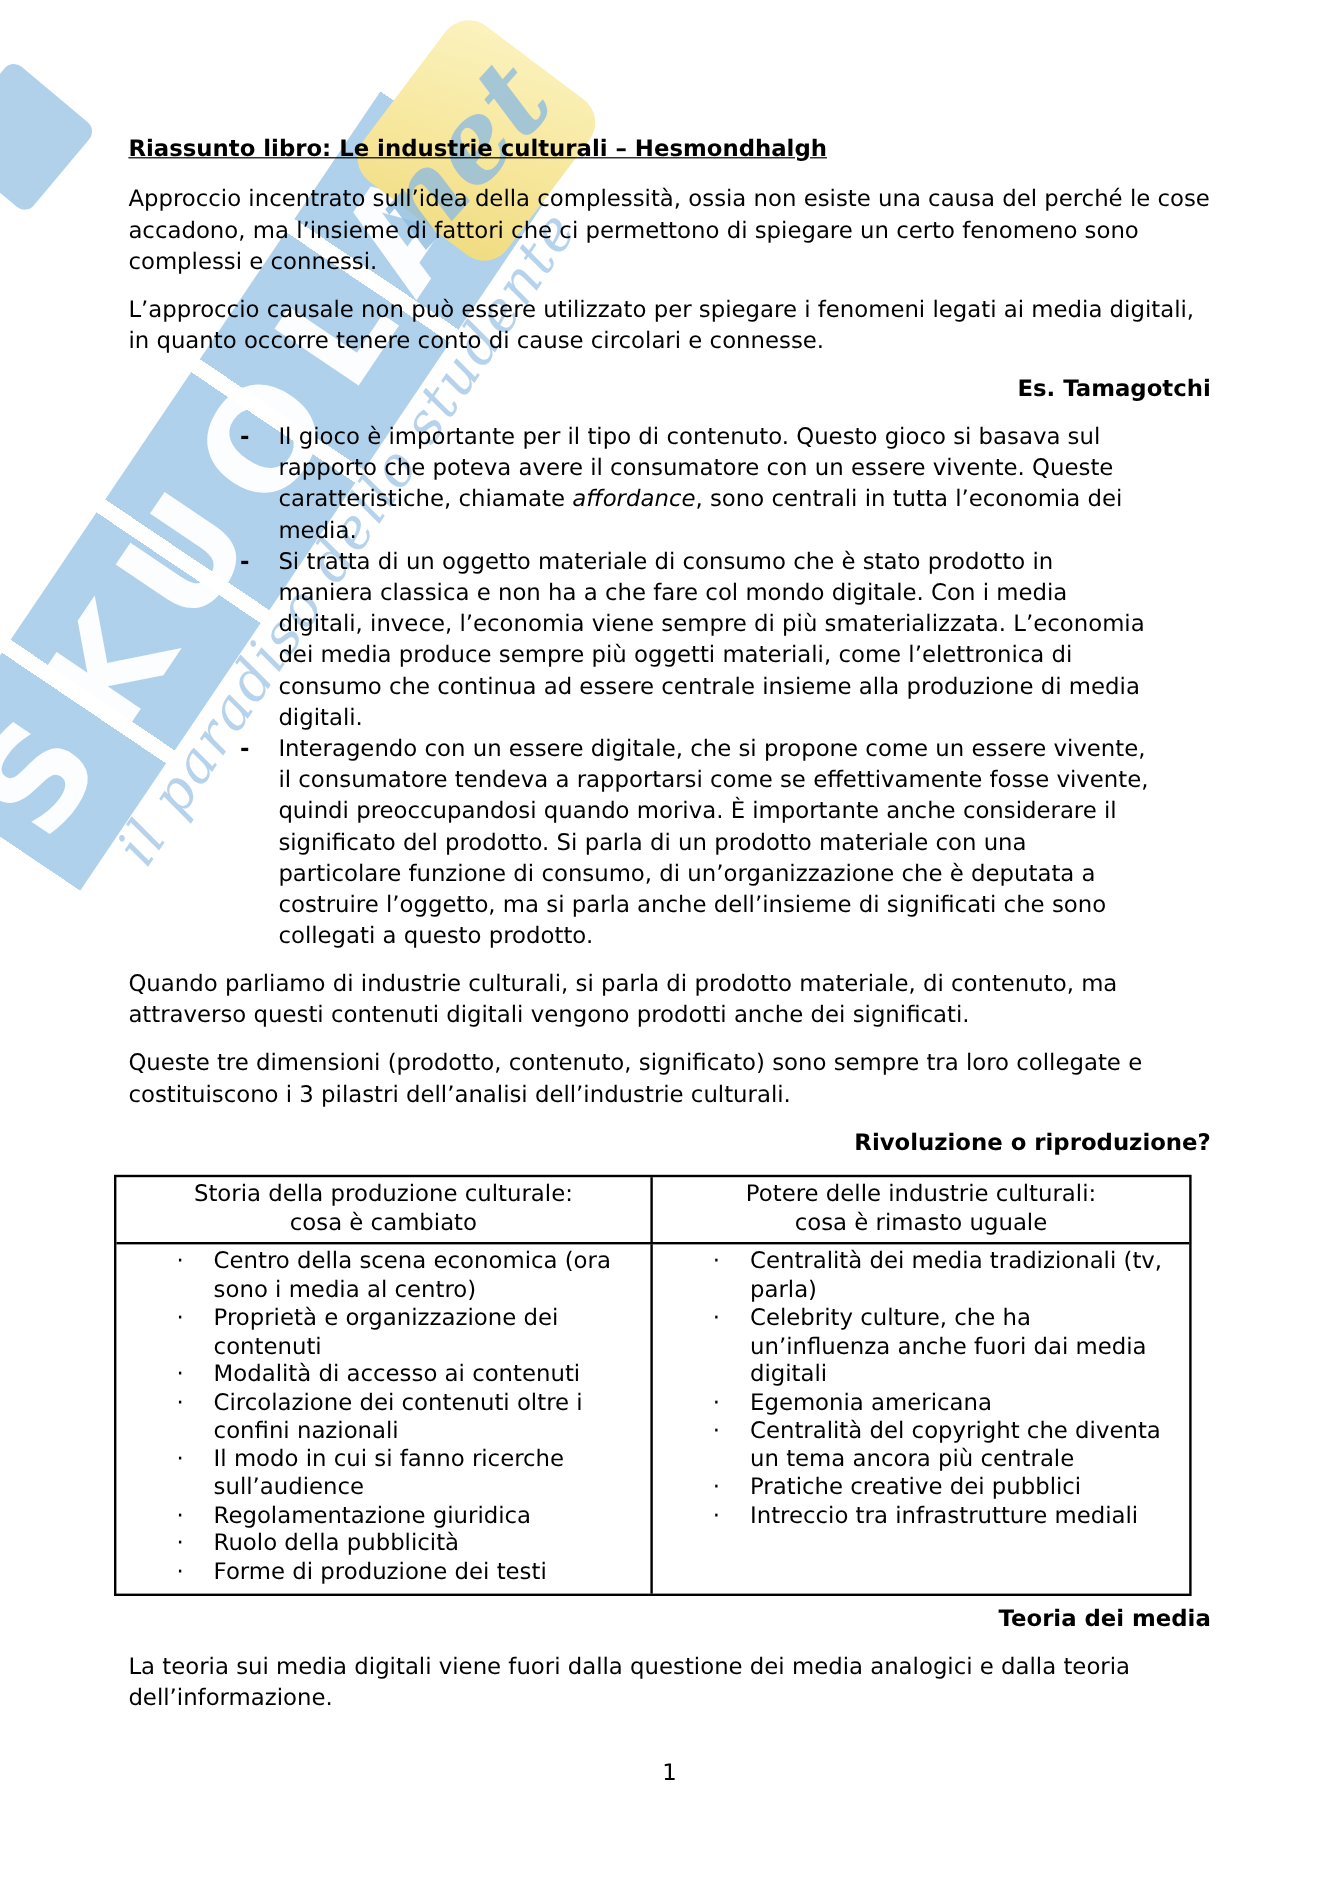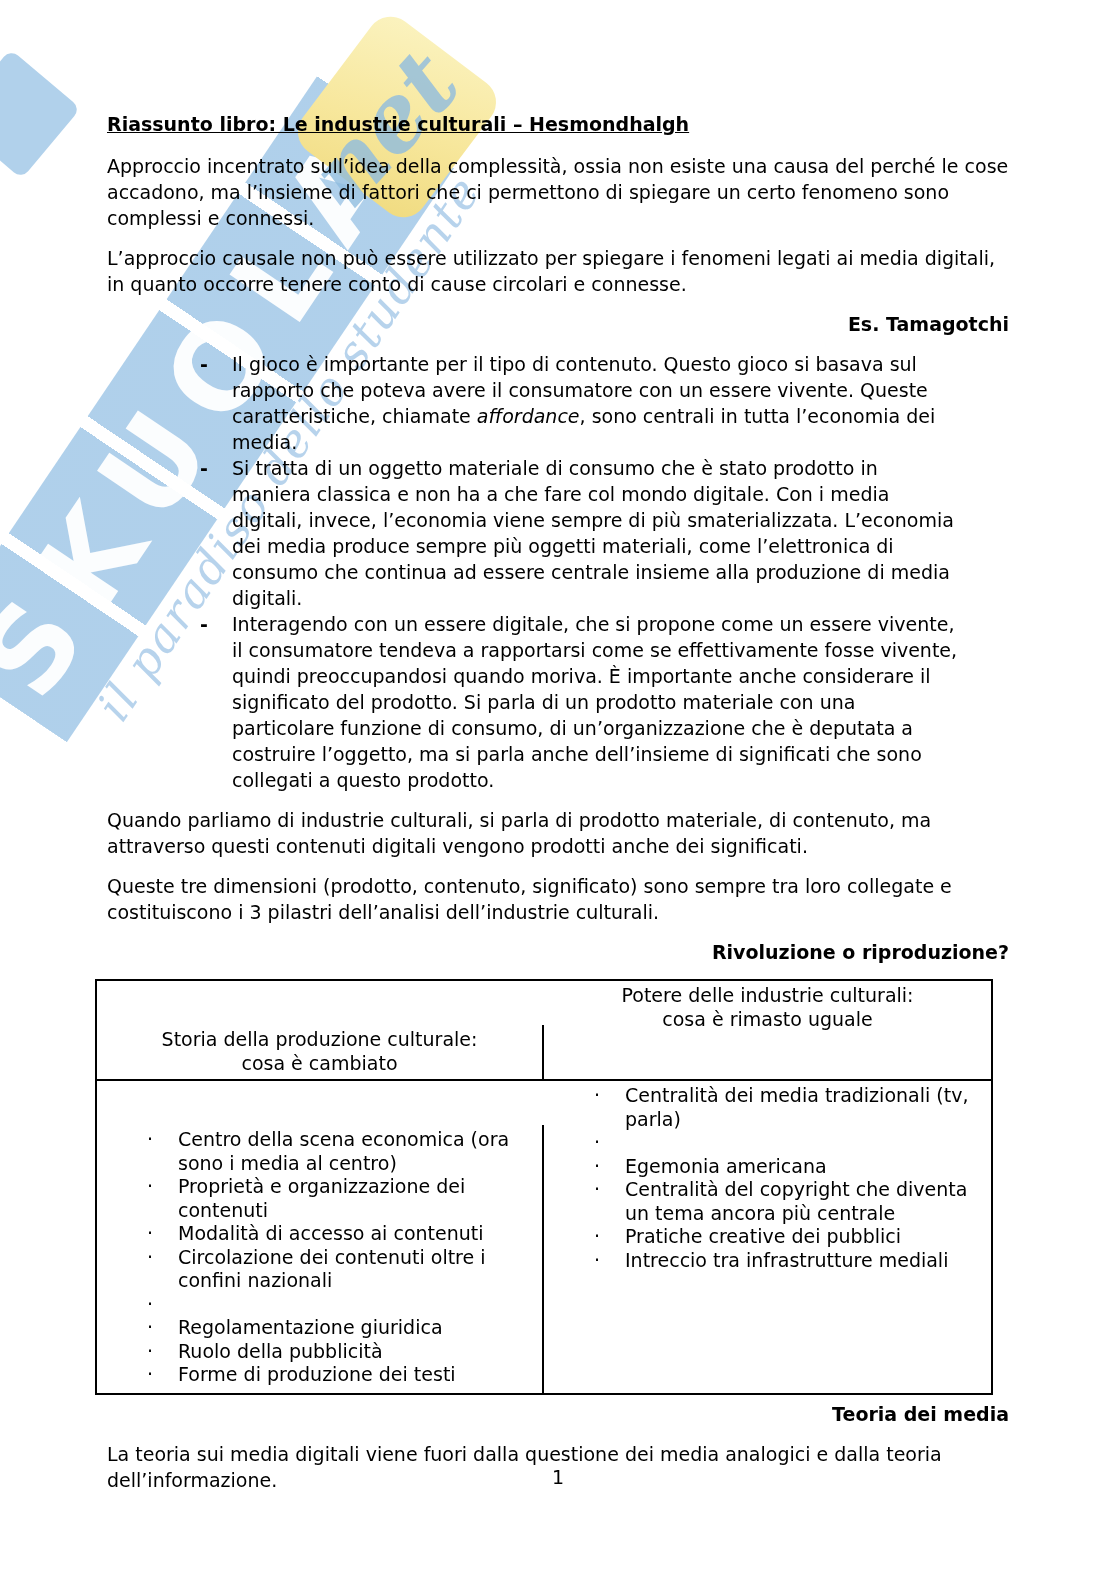--- a/index.html
+++ b/index.html
@@ -52,21 +52,21 @@
   .dash-item .marker { margin-left:93px; width:32px; flex:none; font-weight:bold; }
   .dash-item .text { width:730px; flex:none; }
   .dash-item .text em { }
 
   .wtable {
     width:898px; margin-left:-12px; margin-bottom:6px;
     border:2px solid #000; display:grid; grid-template-columns:1fr 1fr;
     line-height:23.5px;
   }
   .th { text-align:center; padding:3px 8px 4px; border-bottom:2px solid #000; }
-  .cell-left { border-right:2px solid #000;margin-top:44px; }
+  .cell-left { border-right:2px solid #000; }
   .td { padding:3px 4px 6px; }
   .cell-item { display:flex; }
   .cell-item .cm { margin-left:46px; width:31px; flex:none; }
   .cell-item .ct { flex:1; padding-right:6px; }
 
   .pagenum { position:absolute; left:0; top:1464px; width:1116px; text-align:center; z-index:1; }
 </style>
 </head>
 <body>
 
@@ -131,20 +131,21 @@
         <div class="cell-item">
             <span class="cm">·</span>
             <span class="ct">Modalità di accesso ai contenuti</span>
           </div>
         <div class="cell-item">
             <span class="cm">·</span>
             <span class="ct">Circolazione dei contenuti oltre i confini nazionali</span>
           </div>
         <div class="cell-item">
             <span class="cm">·</span>
+            <span class="ct">Il modo in cui si fanno ricerche sull’audience</span>
           </div>
         <div class="cell-item">
             <span class="cm">·</span>
             <span class="ct">Regolamentazione giuridica</span>
           </div>
         <div class="cell-item">
             <span class="cm">·</span>
             <span class="ct">Ruolo della pubblicità</span>
           </div>
         <div class="cell-item">
@@ -153,20 +154,21 @@
           </div>
       </div>
 
       <div class="td">
         <div class="cell-item">
             <span class="cm">·</span>
             <span class="ct">Centralità dei media tradizionali (tv, parla)</span>
           </div>
         <div class="cell-item">
             <span class="cm">·</span>
+            <span class="ct">Celebrity culture, che ha un’influenza anche fuori dai media digitali</span>
           </div>
         <div class="cell-item">
             <span class="cm">·</span>
             <span class="ct">Egemonia americana</span>
           </div>
         <div class="cell-item">
             <span class="cm">·</span>
             <span class="ct">Centralità del copyright che diventa un tema ancora più centrale</span>
           </div>
         <div class="cell-item">

